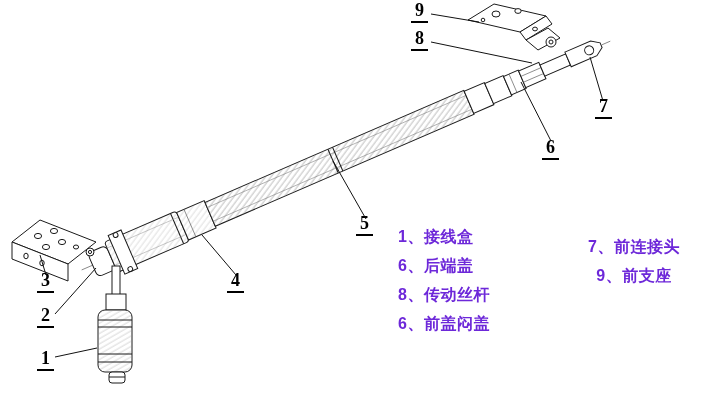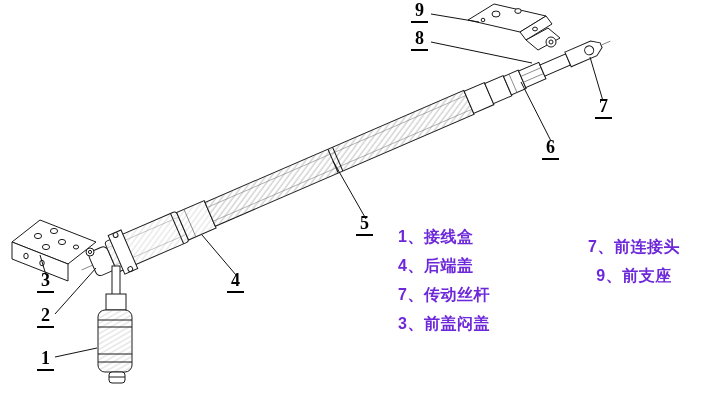--- a/index.html
+++ b/index.html
@@ -144,22 +144,22 @@
   <div class="callout" style="left:37px;  top:271px;">3</div>
   <div class="callout" style="left:227px; top:271px;">4</div>
   <div class="callout" style="left:356px; top:214px;">5</div>
   <div class="callout" style="left:542px; top:138px;">6</div>
   <div class="callout" style="left:595px; top:97px;">7</div>
   <div class="callout" style="left:411px; top:29px;">8</div>
   <div class="callout" style="left:411px; top:1px;">9</div>
 
   <div class="legend-col" style="left:398px; top:222px;">
     <div class="legend-item">1、接线盒</div>
-    <div class="legend-item">4、后端盖</div>
-    <div class="legend-item">7、传动丝杆</div>
-    <div class="legend-item">3、前盖闷盖</div>
+    <div class="legend-item">6、后端盖</div>
+    <div class="legend-item">8、传动丝杆</div>
+    <div class="legend-item">6、前盖闷盖</div>
   </div>
   <div class="legend-col" style="left:588px; top:232px;align-items:center;">
     <div class="legend-item">7、前连接头</div>
     <div class="legend-item">9、前支座</div>
   </div>
 
 </div>
 
 </body></html>

